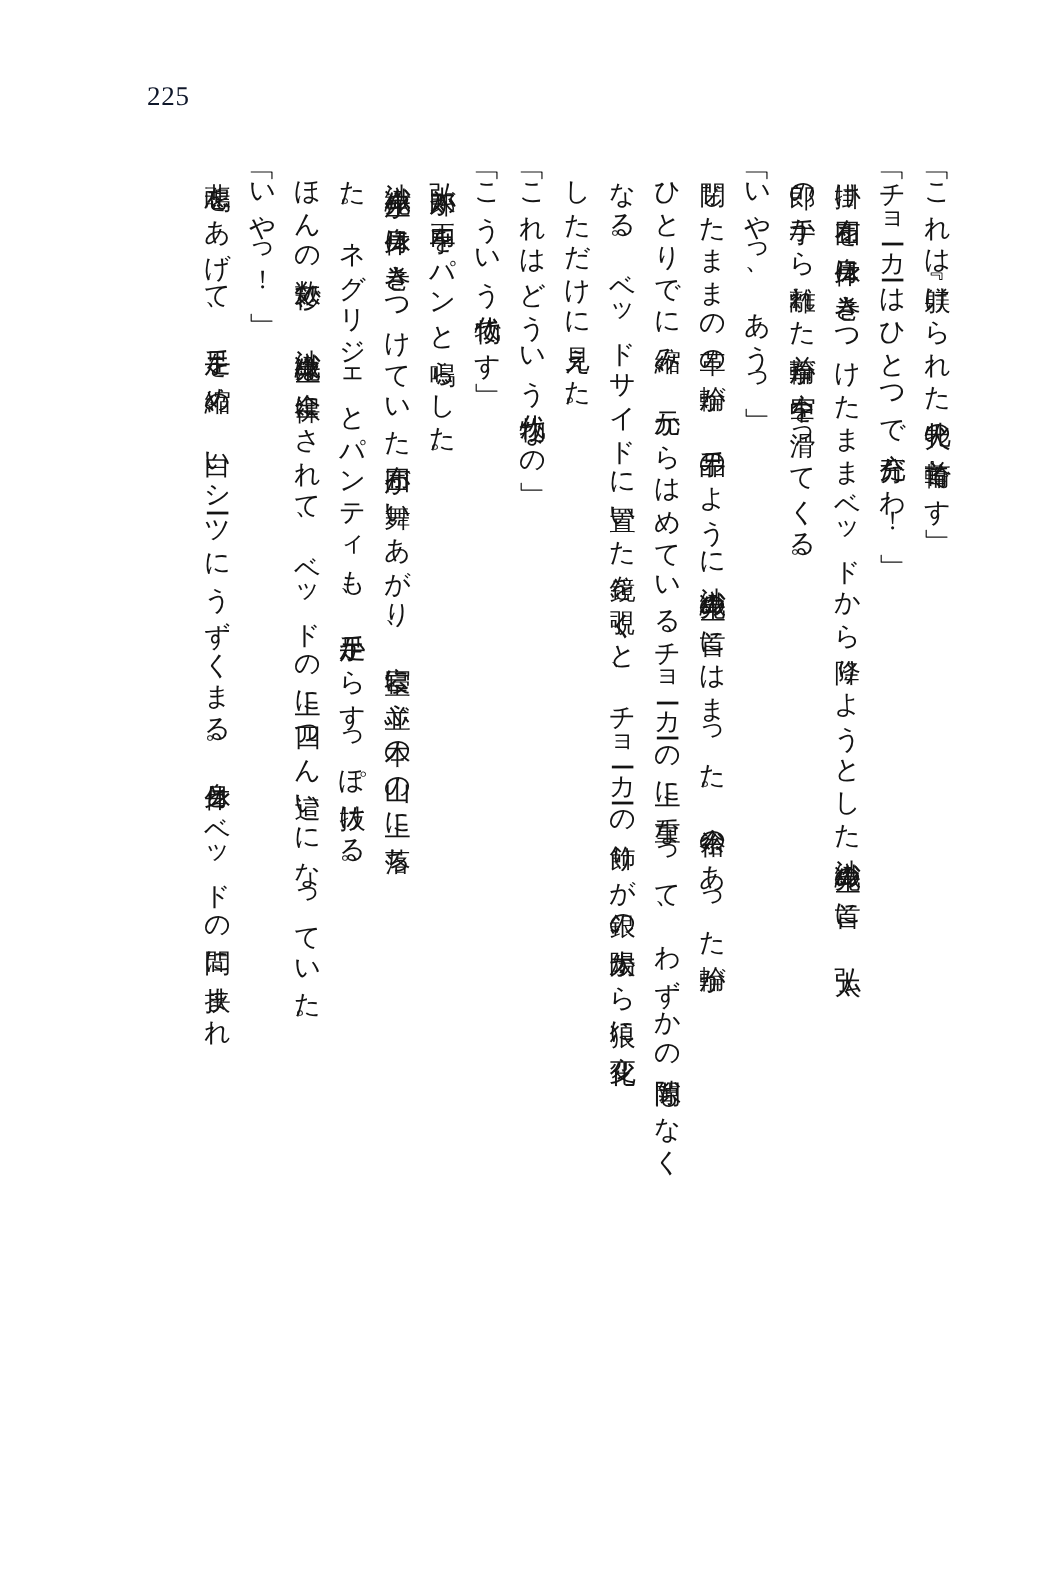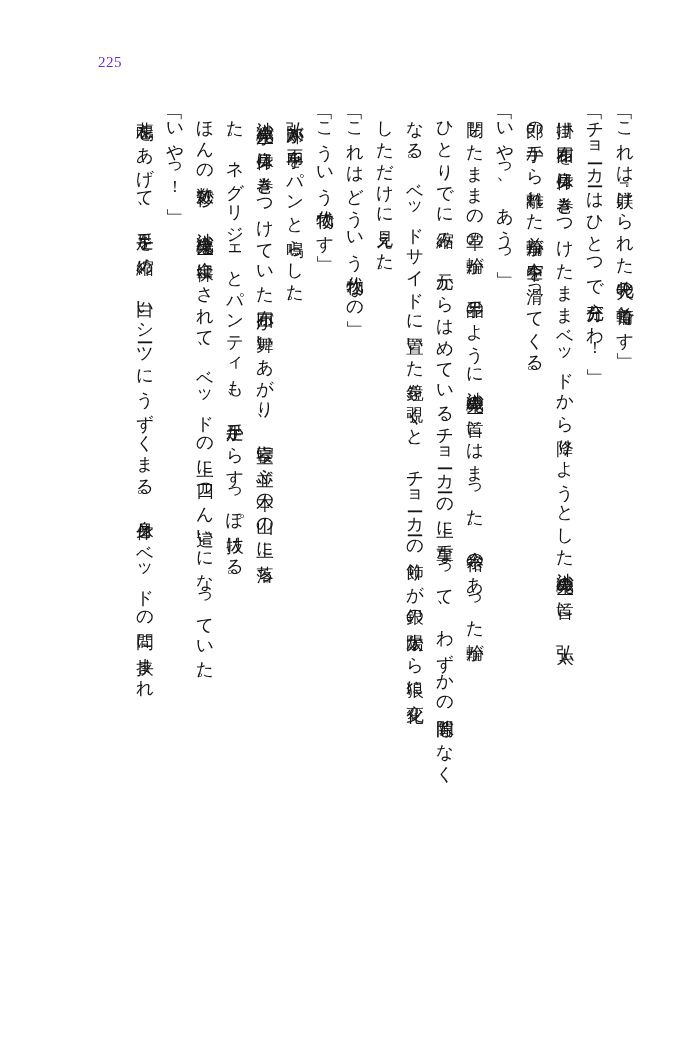--- a/index.html
+++ b/index.html
@@ -13,23 +13,23 @@
     height: 1050px;
     background: #ffffff;
     overflow: hidden;
     font-family: "Liberation Serif", "DejaVu Serif", serif;
     color: #141414;
   }
   #page-number {
     position: absolute;
     top: 54px;
     left: 98px;
-    font-size: 15px;
+    font-size: 18px;
     letter-spacing: 0.5px;
-    color: #6d28d9;
+    color: #0f172a;
   }
   #body-text {
     position: absolute;
     top: 108px;
     right: 62px;
     left: 62px;
     bottom: 58px;
     display: flex;
     flex-direction: row-reverse;
     justify-content: flex-start;

